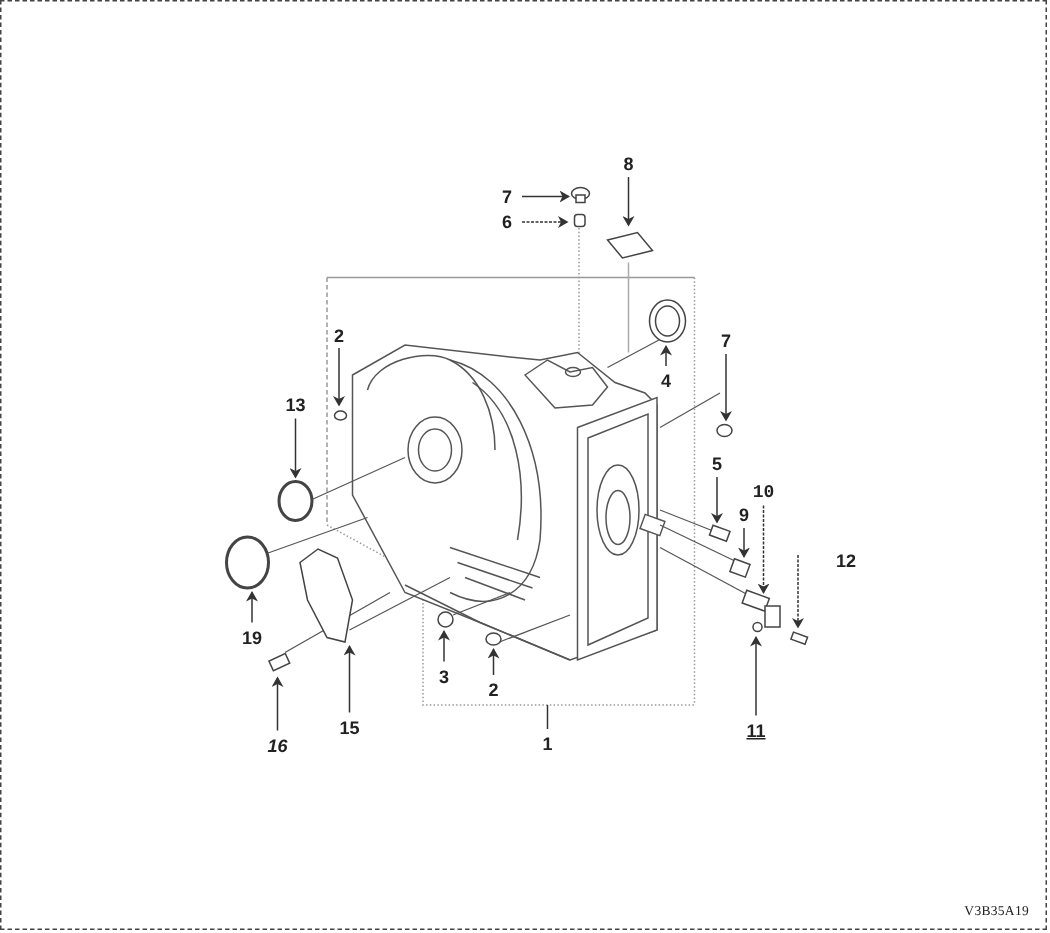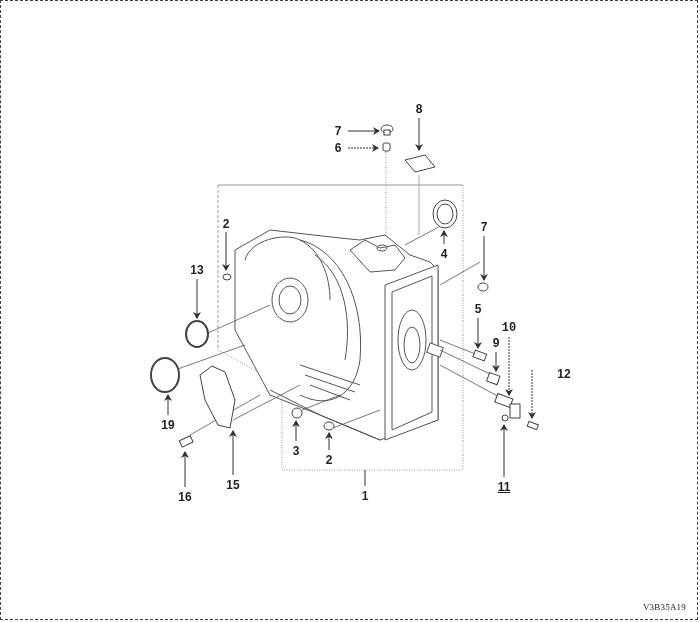--- a/index.html
+++ b/index.html
@@ -138,16 +138,16 @@
 <div class="callout" style="left:338px;top:142px;">6</div>
 <div class="callout" style="left:338px;top:125px;">7</div>
 <div class="callout" style="left:419px;top:103px;">8</div>
 <div class="callout" style="left:496px;top:337px;">9</div>
 <div class="callout" style="left:509px;top:322px;font-family:Liberation Mono, monospace;">10</div>
 <div class="callout" style="left:504px;top:481px;text-decoration:underline;">11</div>
 <div class="callout" style="left:564px;top:355px;margin-top:13px;">12</div>
 <div class="callout" style="left:197px;top:264px;">13</div>
 <div class="callout" style="left:168px;top:419px;">19</div>
 <div class="callout" style="left:233px;top:479px;">15</div>
-<div class="callout" style="left:185px;top:491px;">16</div>
+<div class="callout" style="left:185px;top:491px;font-style:italic;">16</div>
 <div class="callout" style="left:484px;top:221px;">7</div>
 
 <div class="code">V3B35A19</div>
 
 </body></html>

